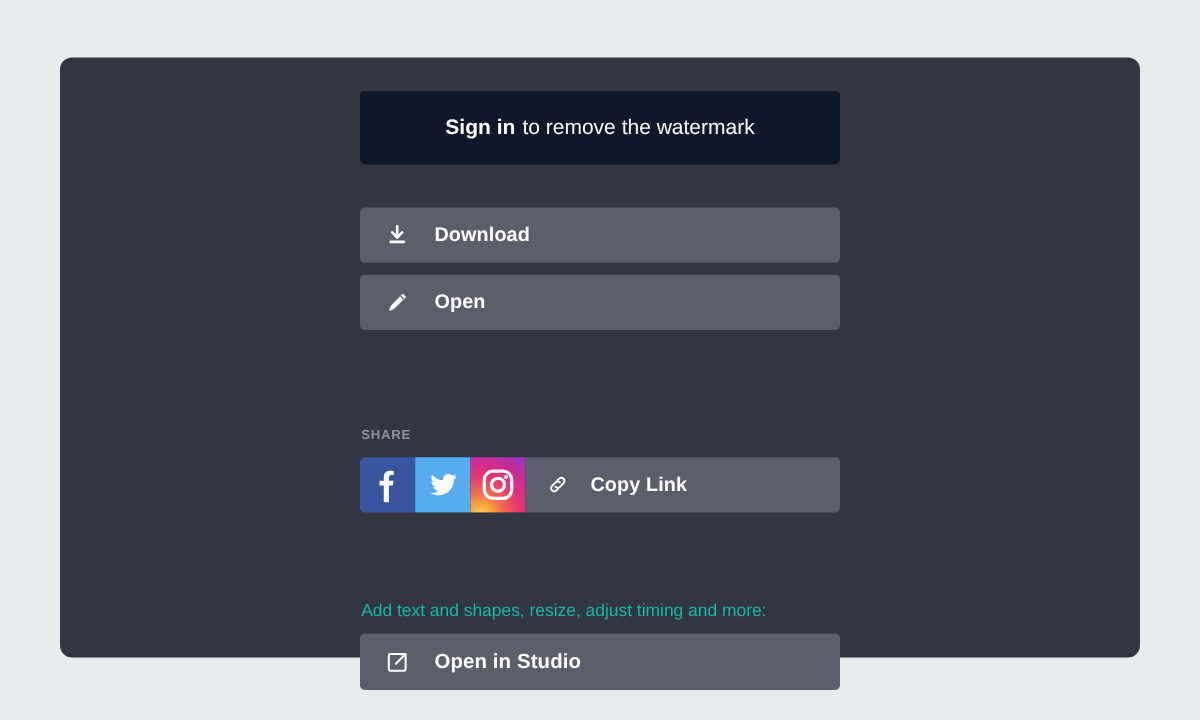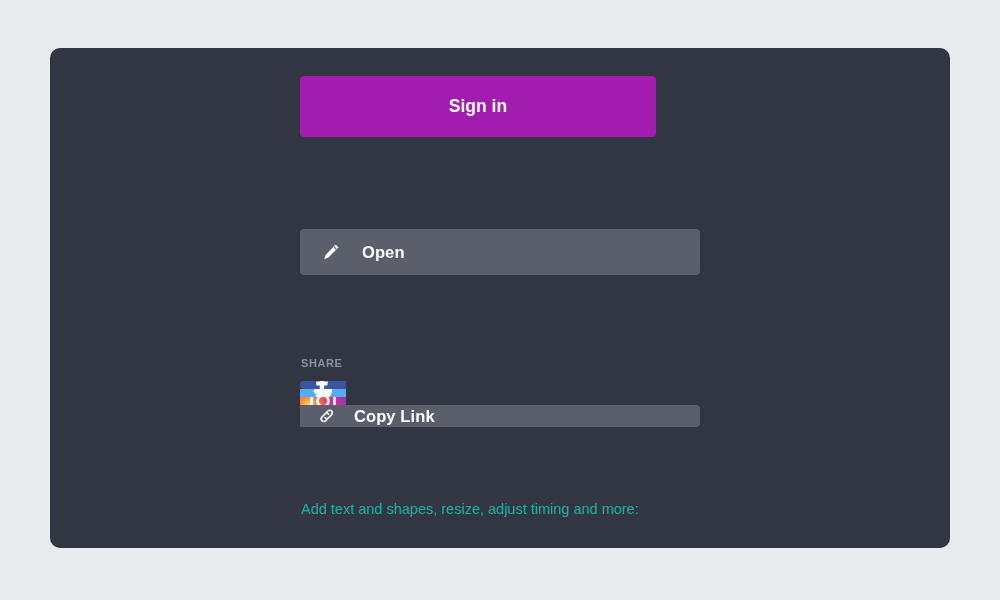--- a/index.html
+++ b/index.html
@@ -66,23 +66,23 @@
     font-weight: bold;
     letter-spacing: .1px;
     white-space: nowrap;
   }
 
   
   #signin-button {
     position: absolute;
     left: 0;
     top: 28px;
-    width: 356px;
+    width: 400px;
     height: 61px;
-    background: #a21caf;
+    background: #0f172a;
     border: none;
     border-radius: 4px;
     color: #fff;
     font-family: "Liberation Sans", sans-serif;
     font-size: 17.5px;
     cursor: pointer;
     display: flex;
     align-items: center;
     justify-content: center;
     white-space: nowrap;
@@ -106,21 +106,20 @@
   }
 
   #share-row {
     position: absolute;
     left: 0;
     top: 333px;
     width: 400px;
     height: 46px;
     display: flex;
     align-items: stretch;
-    flex-direction: column;
   }
 
   .social-btn {
     width: 46px;
     height: 46px;
     border: none;
     padding: 0;
     cursor: pointer;
     display: flex;
     align-items: center;
@@ -165,22 +164,33 @@
   #studio-button .btn-label { font-size: 17px; }
 </style>
 </head>
 <body>
 
 <div id="share-panel">
   <div id="panel-inner">
 
     <button id="signin-button">
       <span id="signin-strong">Sign in</span>
-    </button>
-
+      <span id="signin-rest">to remove the watermark</span>
+    </button>
+
+    <button id="download-button" class="btn btn-grey">
+      <span class="btn-icon">
+        <svg width="20" height="20" viewBox="0 0 20 20" aria-hidden="true">
+          <path d="M10 2.6 L10 10.6" stroke="#fff" stroke-width="2.2" stroke-linecap="round" fill="none"></path>
+          <path d="M5.9 7.6 L10 11.9 L14.1 7.6" stroke="#fff" stroke-width="2.2" stroke-linecap="round" stroke-linejoin="round" fill="none"></path>
+          <path d="M4.6 15.6 L15.4 15.6" stroke="#fff" stroke-width="2.2" stroke-linecap="round" fill="none"></path>
+        </svg>
+      </span>
+      <span class="btn-label">Download</span>
+    </button>
 
     <button id="edit-button" class="btn btn-grey">
       <span class="btn-icon">
         <svg width="20" height="20" viewBox="0 0 20 20" aria-hidden="true">
           <path d="M14.6 2.9 L17.1 5.4 L7.2 15.3 L3.6 16.7 L4.9 13.0 Z" fill="#fff" stroke="#fff" stroke-width="0.6" stroke-linejoin="round"></path>
           <path d="M12.9 4.7 L15.3 7.1" stroke="#5b5f6c" stroke-width="1.1" fill="none"></path>
         </svg>
       </span>
       <span class="btn-label">Open</span>
     </button>
@@ -222,15 +232,25 @@
             <path d="M12.6 9.1 C11.8 8.0 10.2 7.8 9.2 8.8 L6.0 12.0 C5.0 13.0 5.0 14.7 6.0 15.7 C7.1 16.8 8.7 16.8 9.7 15.7 L11.1 14.4" fill="none" stroke="#ffffff" stroke-width="1.6" stroke-linecap="round"></path>
           </svg>
         </span>
         <span class="btn-label">Copy Link</span>
       </button>
     </div>
 
 
     <div id="studio-hint">Add text and shapes, resize, adjust timing and more:</div>
 
+    <button id="studio-button" class="btn btn-grey">
+      <span class="btn-icon">
+        <svg width="22" height="22" viewBox="0 0 22 22" aria-hidden="true">
+          <path d="M12.4 4.0 L5.2 4.0 C4.5 4.0 4.0 4.5 4.0 5.2 L4.0 16.8 C4.0 17.5 4.5 18.0 5.2 18.0 L16.8 18.0 C17.5 18.0 18.0 17.5 18.0 16.8 L18.0 9.8" fill="none" stroke="#ffffff" stroke-width="1.7" stroke-linecap="round" stroke-linejoin="round"></path>
+          <path d="M9.9 12.1 L17.8 4.2" fill="none" stroke="#ffffff" stroke-width="1.7" stroke-linecap="round"></path>
+          <path d="M13.0 4.1 L18.0 4.1 L18.0 9.1" fill="none" stroke="#ffffff" stroke-width="1.7" stroke-linecap="round" stroke-linejoin="round"></path>
+        </svg>
+      </span>
+      <span class="btn-label">Open in Studio</span>
+    </button>
 
   </div>
 </div>
 
 </body></html>

